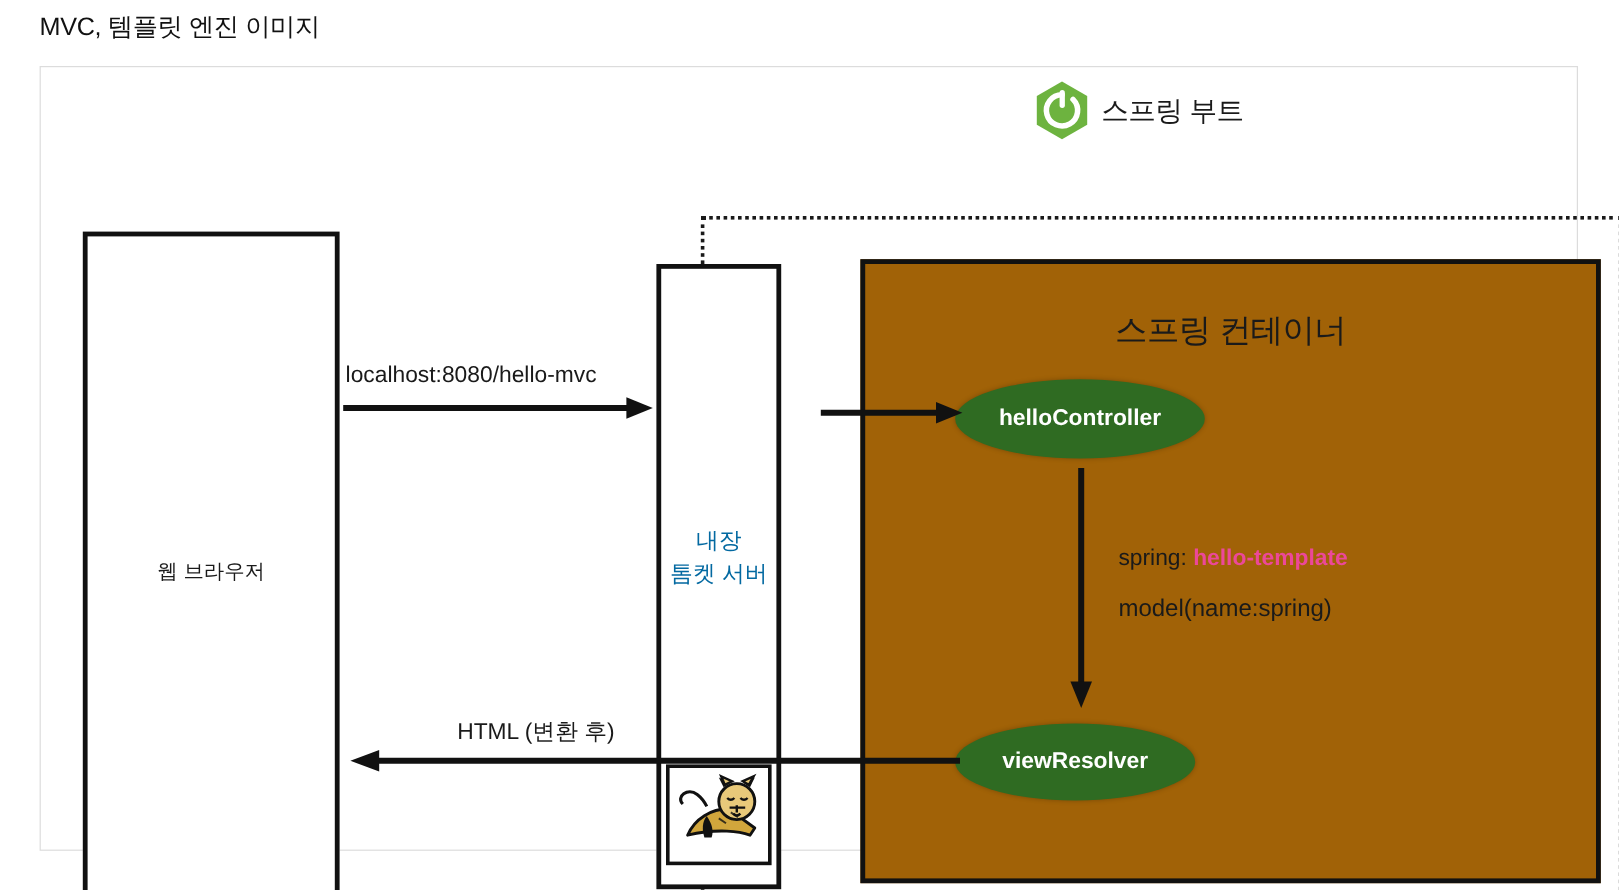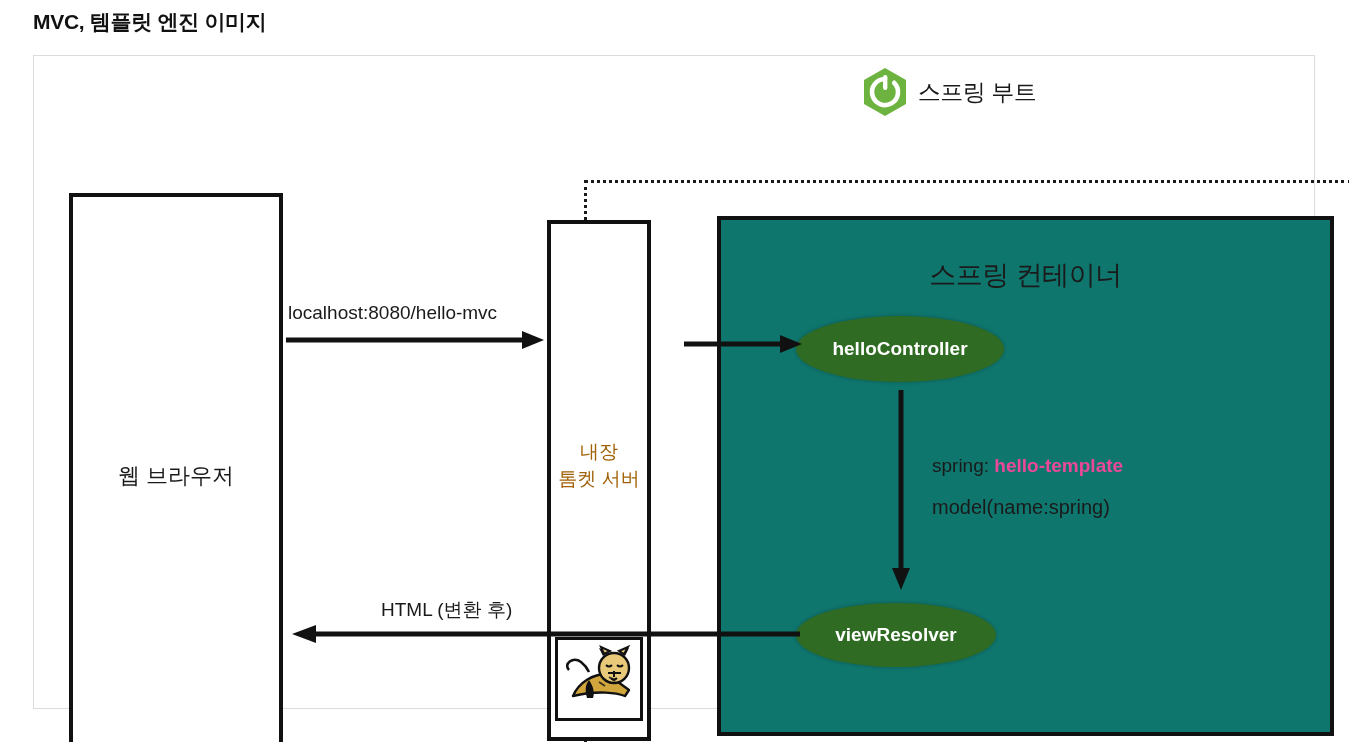--- a/index.html
+++ b/index.html
@@ -3,21 +3,21 @@
 <meta charset="utf-8">
 <style>
   html,body{margin:0;padding:0;background:#ffffff;}
   body{
     width:1349px;height:742px;position:relative;overflow:hidden;
     font-family:"Liberation Sans","DejaVu Sans",sans-serif;
     color:#1a1a1a;
   }
   #page-title{
     position:absolute;left:33px;top:8px;
-    font-size:21px;font-weight:bold;letter-spacing:-0.3px;
+    font-size:21px;font-weight:normal;letter-spacing:-0.3px;
     color:#111111;white-space:nowrap;
   }
   #diagram-frame{
     position:absolute;left:33px;top:55px;width:1282px;height:654px;
     border:1px solid #dcdcdc;background:#ffffff;box-sizing:border-box;
   }
   
   #springboot-header{
     position:absolute;left:750px;top:8px;width:330px;height:56px;
     display:flex;align-items:center;justify-content:center;gap:10px;
@@ -31,40 +31,40 @@
   #springboot-boundary{
     position:absolute;left:550px;top:124px;width:768px;height:586px;
     border:3px dotted #1a1a1a;box-sizing:border-box;background:transparent;
   }
   
   #web-browser-box{
     position:absolute;left:35px;top:137px;width:214px;height:566px;
     border:4px solid #111111;box-sizing:border-box;background:#fff;
     display:flex;align-items:center;justify-content:center;
   }
-  #web-browser-label{font-size:22px;color:#1a1a1a;white-space:nowrap;}
+  #web-browser-label{font-size:17px;color:#1a1a1a;white-space:nowrap;}
   
   #tomcat-box{
     position:absolute;left:513px;top:164px;width:104px;height:521px;
     border:4px solid #111111;box-sizing:border-box;background:#fff;
   }
   #tomcat-label{
     position:absolute;left:0;right:0;top:215px;text-align:center;
-    font-size:19px;line-height:1.42;color:#a16207;
+    font-size:19px;line-height:1.42;color:#0369a1;
   }
   #tomcat-logo-box{
     position:absolute;left:521px;top:581px;width:88px;height:84px;
     border:3px solid #111111;box-sizing:border-box;background:#fff;
     display:flex;align-items:center;justify-content:center;
   }
   #tomcat-logo{width:80px;height:70px;}
   
   #spring-container-box{
     position:absolute;left:683px;top:160px;width:617px;height:520px;
-    border:4px solid #111111;box-sizing:border-box;background:#0f766e;
+    border:4px solid #111111;box-sizing:border-box;background:#a16207;
   }
   #spring-container-title{
     position:absolute;left:0;right:0;top:37px;text-align:center;
     font-size:27px;color:#1a1a1a;letter-spacing:-0.5px;
   }
   
   .bean{
     position:absolute;border-radius:50%;background:#2f6b22;
     display:flex;align-items:center;justify-content:center;
     color:#ffffff;font-weight:bold;font-size:19px;

